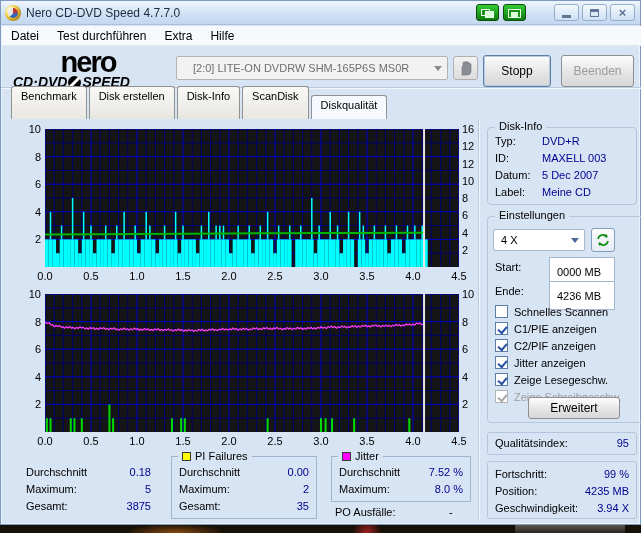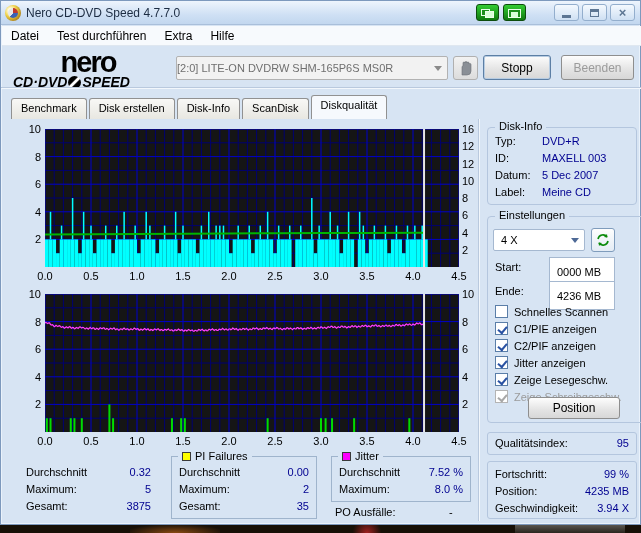--- a/index.html
+++ b/index.html
@@ -36,36 +36,36 @@
   .menu-item { font-size:12px; color:#000; padding:2px 9px; cursor:default; }
 
   
   .logo { position:absolute; left:12px; top:49px; width:160px; color:#000; }
   .logo-nero { font-size:29px; font-weight:bold; letter-spacing:-2px; line-height:24px; text-align:center; width:150px; }
   .logo-sub  { font-size:14px; font-style:italic; font-weight:bold; letter-spacing:0px; display:flex; align-items:center; }
   .logo-disc { display:inline-block; width:13px; height:13px; border-radius:50%; margin:0 1px;
                background:linear-gradient(135deg,#000 38%,#fff 46%,#fff 54%,#000 62%); }
   .drive-combo { position:absolute; left:175px; top:55px; width:272px; height:24px; background:#f2f2f2;
                  border:1px solid #b2b2b2; border-radius:2px; display:flex; align-items:center; }
-  .drive-text { flex:1; font-size:11px; color:#6f6f6f; padding-left:0; white-space:nowrap; overflow:hidden; }
+  .drive-text { flex:1; font-size:11px; color:#6f6f6f; padding-left:16px; white-space:nowrap; overflow:hidden; }
   .combo-arrow { width:18px; display:flex; justify-content:center; }
   .tri-down { width:0; height:0; border-left:4px solid transparent; border-right:4px solid transparent; border-top:5px solid #8a8a8a; }
   .hand-btn { position:absolute; left:452px; top:55px; width:25px; height:24px; border:1px solid #b0b0b0; border-radius:3px;
               background:linear-gradient(#f2f2f2,#dcdcdc); display:flex; align-items:center; justify-content:center; }
-  .btn { position:absolute; height:25px; font-size:12px; color:#000; text-align:center;
+  .btn { position:absolute; height:32px; font-size:12px; color:#000; text-align:center;
          border:1px solid #8e8e8e; border-radius:3px; background:linear-gradient(#fdfdfd,#e3e3e3 60%,#d7d7d7);
          display:flex; align-items:center; justify-content:center; cursor:pointer; }
   .btn-stop { left:482px; top:54px; width:68px; border-color:#5c7fa5; box-shadow:0 0 0 1px #b7cce2 inset; }
   .btn-exit { left:560px; top:54px; width:73px; color:#9b9b9b; }
   .header-rule { position:absolute; left:0px; top:86px; width:641px; height:2px;
                  border-top:1px solid #b9c9de; border-bottom:1px solid #f2f7fc; }
 
   
   .tabbar { position:absolute; left:10px; top:94px; height:24px; display:flex; align-items:flex-end; }
-  .tab { height:21px; font-size:11px; padding:3px 9px 0 9px; margin-right:2px; color:#000;
+  .tab { height:33px; font-size:11px; padding:3px 9px 0 9px; margin-right:2px; color:#000;
          background:linear-gradient(#f8f8f6,#e8e7e1); border:1px solid #919191; border-bottom:none;
          border-radius:3px 3px 0 0; cursor:pointer; }
   .tab.active { height:24px; background:#f6f9fd; font-weight:normal; position:relative; z-index:2; }
 
   
   .chart-svg { position:absolute; }
   .tick-label { position:absolute; font-size:11px; color:#000; }
   .tick-left  { width:28px; text-align:right; }
   .tick-right { width:28px; text-align:left; }
   .tick-x     { width:28px; text-align:center; }
@@ -557,37 +557,37 @@
   </div>
   <div class="cb-row" style="left:494px; top:372px;">
     <span class="cb-box checked"></span>
     <span class="cb-label">Zeige Lesegeschw.</span>
   </div>
   <div class="cb-row" style="left:494px; top:389px;">
     <span class="cb-box checked disabled"></span>
     <span class="cb-label disabled">Zeige Schreibgeschw.</span>
   </div>
   <div class="btn btn-adv">
-      <span>Position</span>
+      <span>Erweitert</span>
     </div>
 
   <div class="groupbox" style="left:486px; top:431px; width:150px; height:23px; border-radius:3px;"></div>
   <div class="info-row" style="left:494px; top:436px;">Qualitätsindex:</div>
   <div class="stat-val" style="left:560px; top:436px; width:68px;">95</div>
 
   <div class="groupbox" style="left:486px; top:460px; width:150px; height:58px; border-radius:3px;"></div>
   <div class="info-row" style="left:494px; top:467px;">Fortschritt:</div>
   <div class="stat-val" style="left:560px; top:467px; width:68px;">99 %</div>
   <div class="info-row" style="left:494px; top:484px;">Position:</div>
   <div class="stat-val" style="left:560px; top:484px; width:68px;">4235 MB</div>
   <div class="info-row" style="left:494px; top:501px;">Geschwindigkeit:</div>
   <div class="stat-val" style="left:580px; top:501px; width:48px;">3.94 X</div>
 
   <div class="stat-row" style="left:25px; top:465px;">Durchschnitt</div>
-  <div class="stat-val" style="left:100px; top:465px; width:50px;">0.32</div>
+  <div class="stat-val" style="left:100px; top:465px; width:50px;">0.18</div>
   <div class="stat-row" style="left:25px; top:482px;">Maximum:</div>
   <div class="stat-val" style="left:100px; top:482px; width:50px;">5</div>
   <div class="stat-row" style="left:25px; top:499px;">Gesamt:</div>
   <div class="stat-val" style="left:100px; top:499px; width:50px;">3875</div>
 
   <div class="statbox" style="left:170px; top:455px; width:146px; height:63px;">
     <span class="legend">
       <span class="swatch" style="background:#ffff00;"></span>
       <span>PI Failures</span>
     </span>

